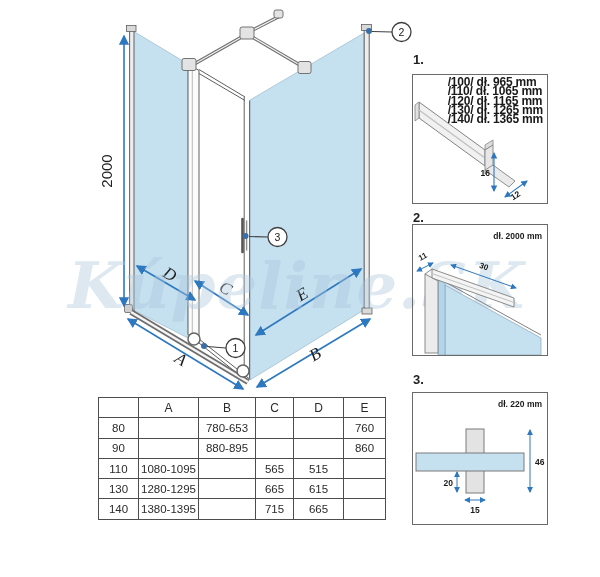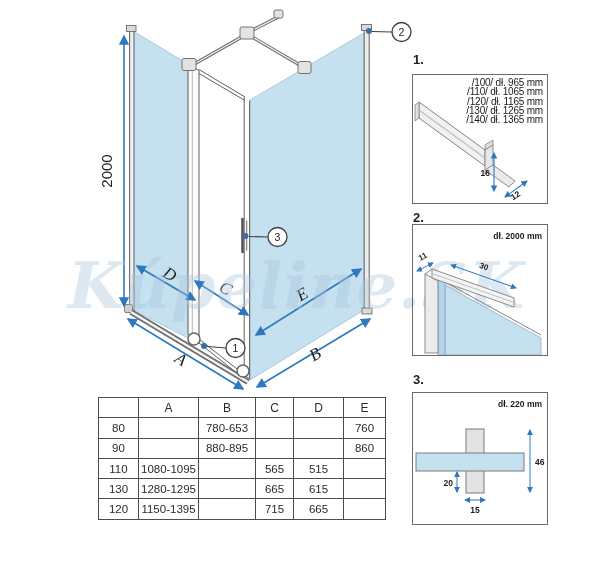--- a/index.html
+++ b/index.html
@@ -8,21 +8,21 @@
   .watermark{
     position:absolute;left:68px;top:246px;width:520px;height:86px;
     font-family:"DejaVu Serif",serif;font-style:italic;font-weight:bold;
     font-size:64px;line-height:80px;color:rgba(170,197,219,0.40);
     letter-spacing:1px;white-space:nowrap;z-index:2;pointer-events:none;
   }
   #main-svg{position:absolute;left:0;top:0;z-index:1;}
   .detail-label{position:absolute;left:413px;font-size:13px;font-weight:600;color:#222;z-index:3;}
   .detail-box{position:absolute;left:412px;width:134px;border:1.3px solid #6a6a6a;z-index:3;}
   .detail-box svg{position:absolute;left:0;top:0;}
-  .d1-lines{position:absolute;top:3px;right:4px;text-align:right;font-size:10px;font-weight:400;
+  .d1-lines{position:absolute;top:3px;right:4px;font-size:12px;font-weight:700;
     line-height:9.3px;color:#1a1a1a;z-index:4;letter-spacing:-0.2px;}
   .d-len{position:absolute;top:6px;right:5px;font-size:8.5px;font-weight:600;color:#1a1a1a;z-index:4;}
   .size-table{position:absolute;left:98px;top:397px;z-index:3;border-collapse:collapse;
     font-size:11.5px;color:#2b2b2b;table-layout:fixed;}
   .size-table th,.size-table td{border:1.4px solid #4d4d4d;height:19.3px;padding:0;
     text-align:center;vertical-align:middle;font-weight:normal;background:transparent;}
   .size-table th{font-size:12px;}
 </style>
 </head>
 <body>
@@ -252,22 +252,22 @@
         </tr>
         <tr>
           <td>130</td>
           <td>1280-1295</td>
           <td></td>
           <td>665</td>
           <td>615</td>
           <td></td>
         </tr>
         <tr>
-          <td>120</td>
-          <td>1150-1395</td>
+          <td>140</td>
+          <td>1380-1395</td>
           <td></td>
           <td>715</td>
           <td>665</td>
           <td></td>
         </tr>
       </tbody>
   </table>
 
 </div>
 

